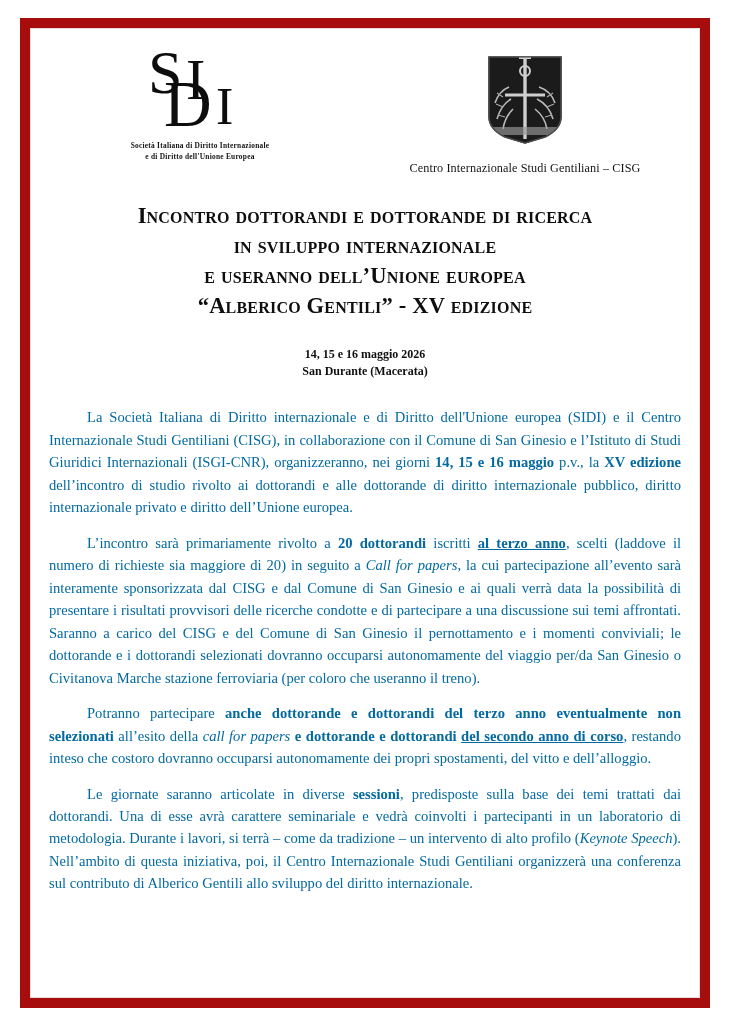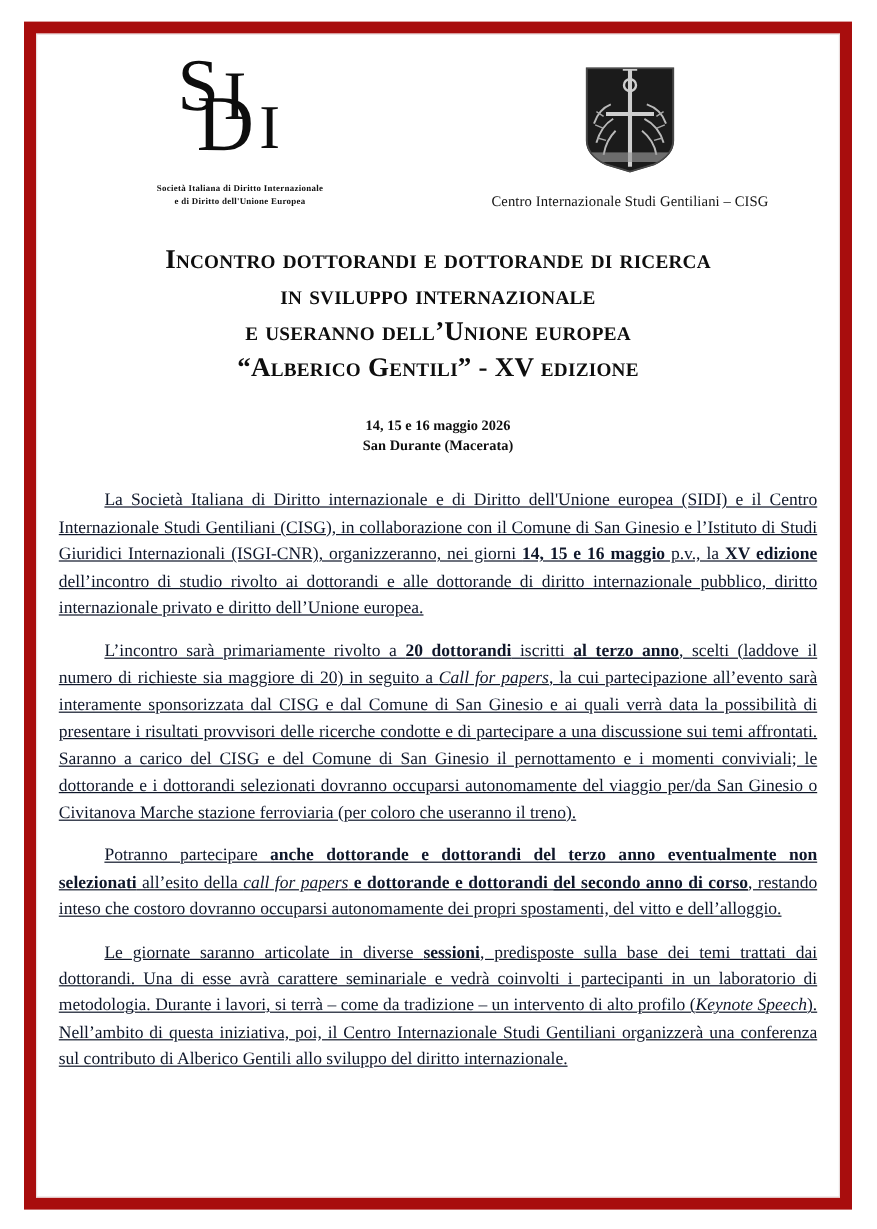--- a/index.html
+++ b/index.html
@@ -78,21 +78,21 @@
     font-family: "Liberation Serif", "DejaVu Serif", serif;
     color: #0d0d0d;
     line-height: 1;
   }
   .sidi-s { left: 6px;  top: 0px;  font-size: 62px; }
   .sidi-i1 { left: 44px; top: 10px; font-size: 58px; }
   .sidi-d { left: 22px; top: 30px; font-size: 66px; }
   .sidi-i2 { left: 74px; top: 40px; font-size: 52px; }
 
   .sidi-caption {
-    margin-top: 18px;
+    margin-top: 7px;
     font-size: 7.4px;
     font-weight: bold;
     line-height: 1.55;
     text-align: center;
     letter-spacing: 0.25px;
     color: #121212;
   }
 
   .cisg-mark {
     width: 84px;
@@ -134,23 +134,22 @@
   }
   .dateplace span { display: block; }
 
   
   .body-text {
     margin-top: 26px;
     font-size: 14.6px;
     line-height: 1.54;
     text-align: justify;
     text-justify: inter-word;
-    color: #0f172a;
+    color: #0369a1;
     hyphens: none;
-    text-decoration: underline;
   }
   .body-text p {
     margin: 0 0 13px 0;
     text-indent: 38px;
   }
   .body-text p.tight { margin-bottom: 0; }
   .body-text b { font-weight: bold; }
   .body-text i { font-style: italic; }
   .bu { font-weight: bold; text-decoration: underline; }
 </style>

